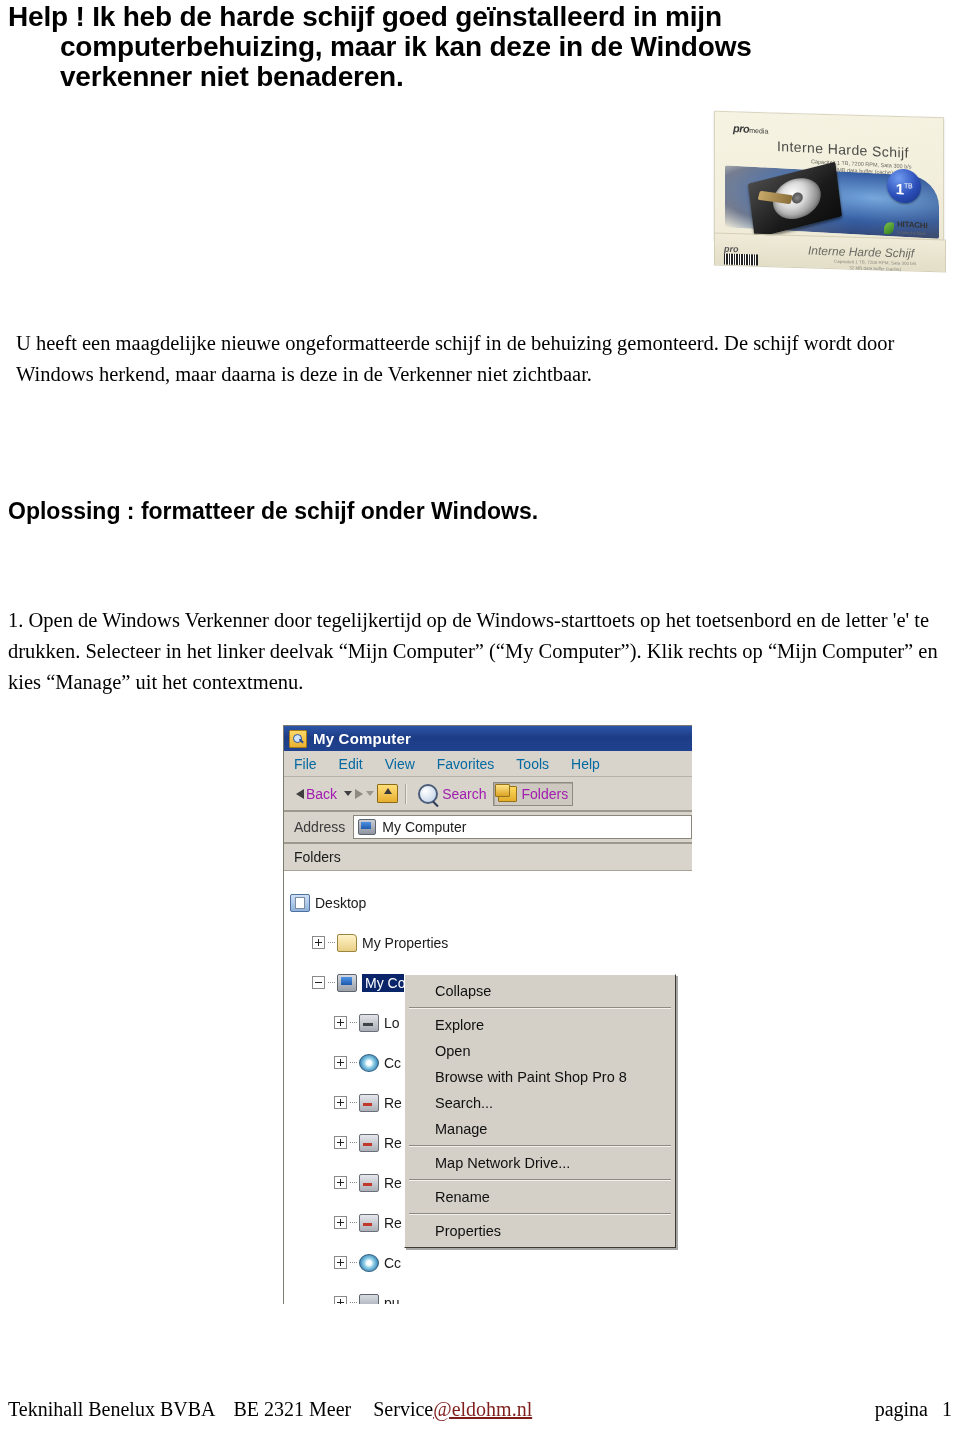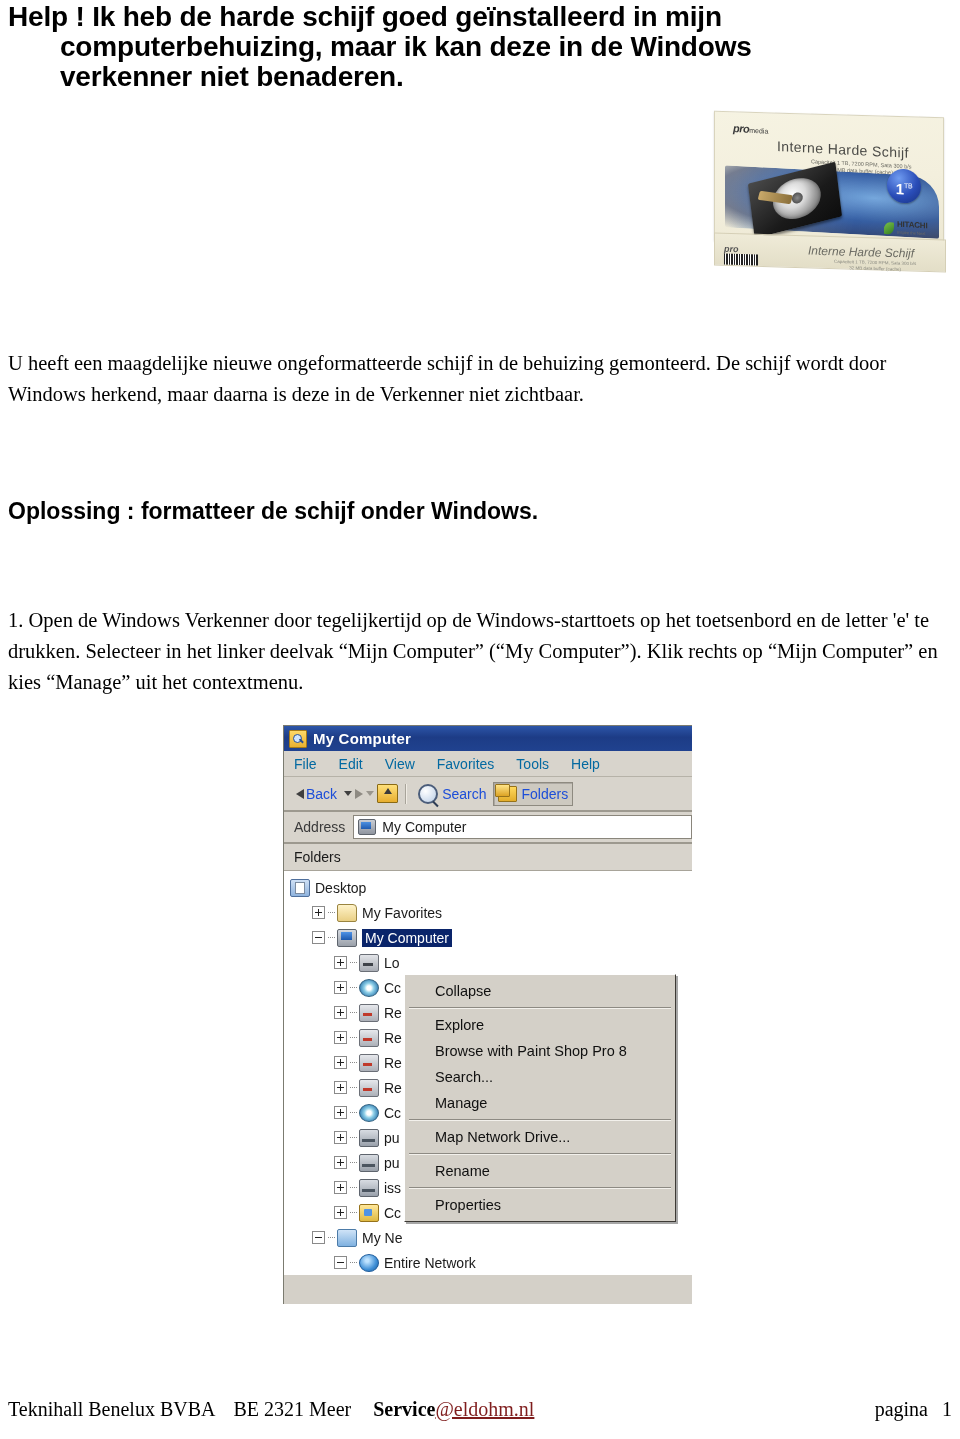--- a/index.html
+++ b/index.html
@@ -247,21 +247,21 @@
   
   .body-para {
     position: absolute;
     left: 8px;
     width: 930px;
     font-family: "Liberation Serif", serif;
     font-size: 20.5px;
     line-height: 31px;
     color: #000;
   }
-  #intro-para { top: 348px; }
+  #intro-para { top: 328px; margin-left: 8px; }
   #step-para  { top: 605px; }
 
   .section-heading {
     position: absolute;
     left: 8px;
     top: 498px;
     font-family: "Liberation Sans", sans-serif;
     font-weight: bold;
     font-size: 23px;
     color: #000;
@@ -341,21 +341,21 @@
     align-items: center;
     padding-left: 8px;
     gap: 3px;
   }
   .tbtn {
     display: flex;
     align-items: center;
     gap: 4px;
     padding: 3px 4px;
     font-size: 14px;
-    color: #1d4ed8;
+    color: #a21caf;
     white-space: nowrap;
     justify-content: flex-end;
   }
   .tbtn.pressed {
     background: #cdc9c0;
     border: 1px solid #8e8a80;
     box-shadow: inset 1px 1px 0 rgba(0,0,0,.16);
   }
   .arrow-left::before {
     content: "";
@@ -483,20 +483,21 @@
     color: #1a1a1a;
   }
   .tree { padding: 4px 0 0 6px; background: #fff; }
   .tnode {
     display: flex;
     align-items: center;
     height: 25px;
     font-size: 14px;
     color: #1a1a1a;
     white-space: nowrap;
+    margin-top: 15px;
   }
   .tnode .ind { display: inline-block; }
   .expander {
     width: 11px; height: 11px;
     border: 1px solid #8a8a8a;
     background: #fff;
     position: relative;
     flex: 0 0 auto;
     margin-right: 3px;
   }
@@ -629,21 +630,21 @@
     top: 1398px;
     width: 944px;
     font-family: "Liberation Serif", serif;
     font-size: 20px;
     color: #000;
     display: flex;
     align-items: baseline;
   }
   .footer .f-company { white-space: pre; }
   .footer .f-vat { white-space: pre; }
-  .footer .f-service { white-space: pre; font-weight: bold; }
+  .footer .f-service { white-space: pre; }
   .footer .f-mail { color: #7f1d1d; text-decoration: underline; }
   .footer .f-spacer { flex: 1; }
   .footer .f-page { white-space: pre; }
 </style>
 </head>
 <body>
 
 <div class="page-title">
   <span class="l1">Help ! Ik heb de harde schijf goed geïnstalleerd in mijn</span>
   <span class="l2">computerbehuizing, maar ik kan deze in de Windows</span>
@@ -746,21 +747,21 @@
         <div class="tnode">
           <span class="ind" style="width: 0px;"></span>
           <span class="ticon ic-desktop"></span>
           <span class="tlabel">Desktop</span>
         </div>
         <div class="tnode">
           <span class="ind" style="width: 22px;"></span>
           <span class="expander plus"></span>
           <span class="dotline"></span>
           <span class="ticon ic-docs"></span>
-          <span class="tlabel">My Favorites</span>
+          <span class="tlabel">My Properties</span>
         </div>
         <div class="tnode">
           <span class="ind" style="width: 22px;"></span>
           <span class="expander"></span>
           <span class="dotline"></span>
           <span class="ticon ic-mycomp"></span>
           <span class="tlabel selected">My Computer</span>
         </div>
         <div class="tnode">
           <span class="ind" style="width: 44px;"></span>
@@ -853,20 +854,21 @@
           <span class="ticon ic-globe"></span>
           <span class="tlabel">Entire Network</span>
         </div>
       </div>
   </div>
 
   <div class="ctxmenu" id="ctxmenu">
       <div class="ctxitem bold">Collapse</div>
       <div class="ctxsep"></div>
       <div class="ctxitem">Explore</div>
+      <div class="ctxitem">Open</div>
       <div class="ctxitem">Browse with Paint Shop Pro 8</div>
       <div class="ctxitem">Search...</div>
       <div class="ctxitem">Manage</div>
       <div class="ctxsep"></div>
       <div class="ctxitem">Map Network Drive...</div>
       <div class="ctxsep"></div>
       <div class="ctxitem">Rename</div>
       <div class="ctxsep"></div>
       <div class="ctxitem">Properties</div>
     </div>

